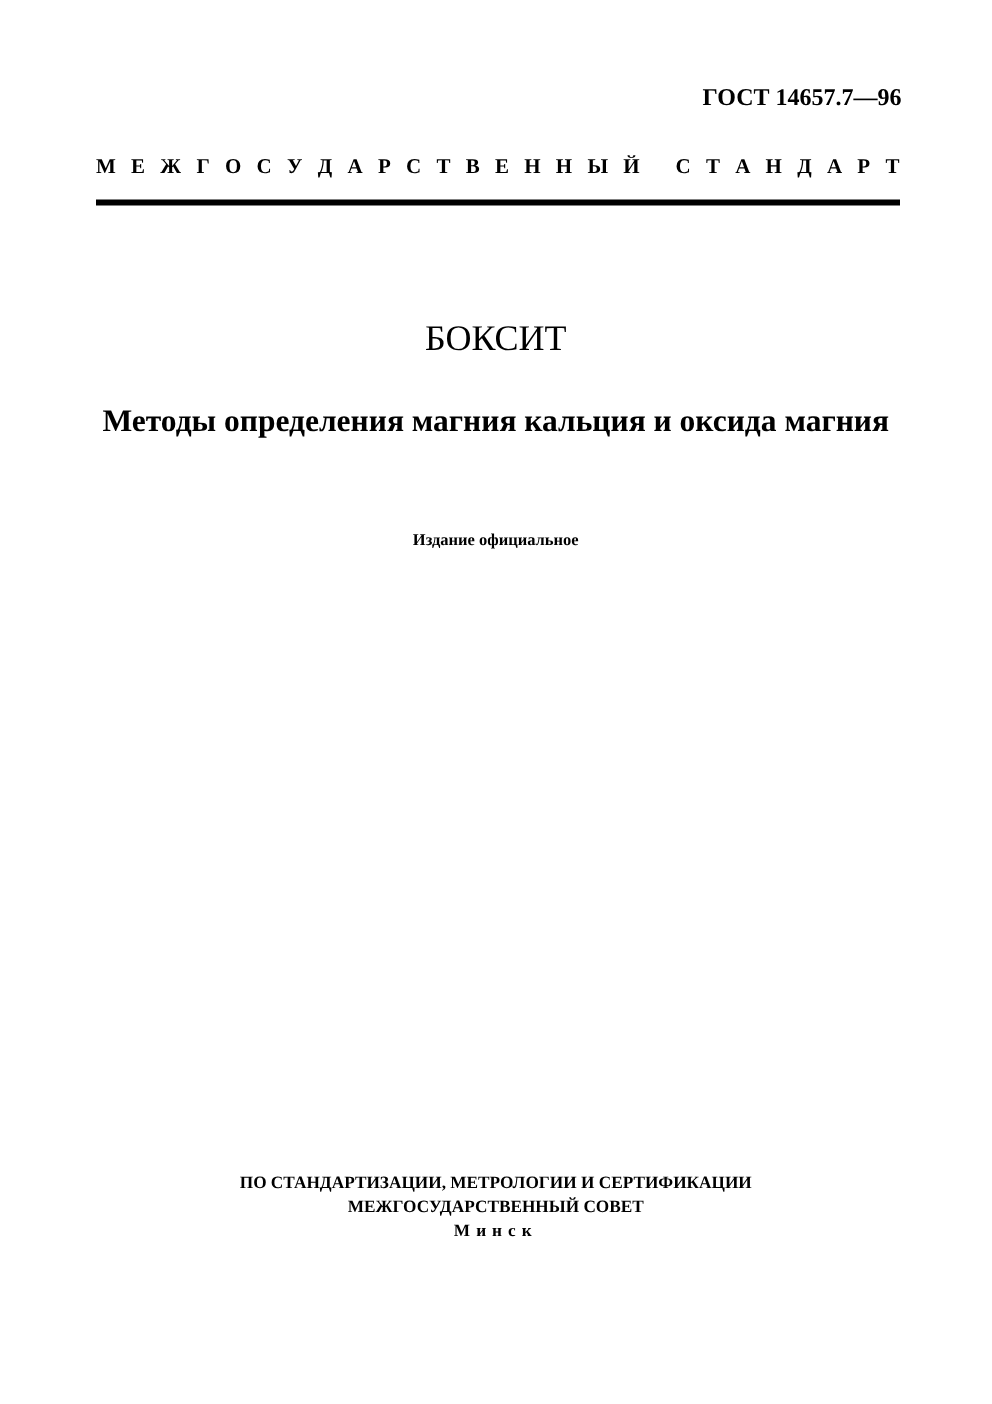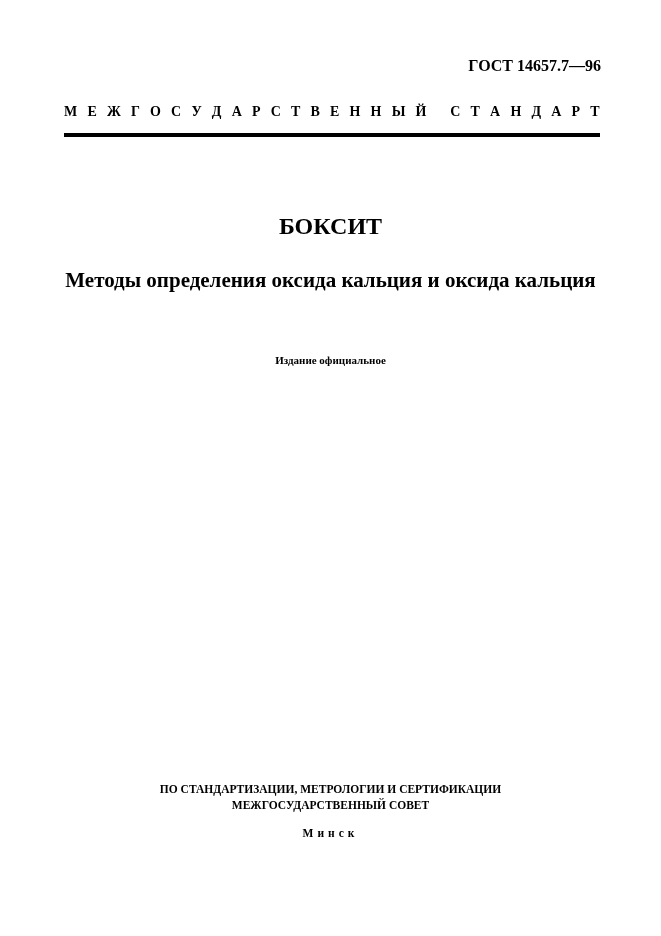--- a/index.html
+++ b/index.html
@@ -4,25 +4,25 @@
   <style>
     html, body { margin: 0; padding: 0; background: #ffffff; }
     body { width: 661px; height: 936px; position: relative; overflow: hidden;
            font-family: "Liberation Serif", "DejaVu Serif", serif; color: #000; }
     .abs { position: absolute; }
     .gost { top: 57px; right: 60px; font-size: 16px; font-weight: bold; }
     .interstate { top: 104px; left: 64px; width: 536px; font-size: 14px; font-weight: bold;
                   display: flex; justify-content: space-between; }
     .interstate span { display: inline-block; }
     .rule { top: 133px; left: 64px; width: 536px; height: 4px; background: #000; }
-    .title { top: 213px; left: 0; width: 661px; text-align: center; font-size: 24px; font-weight: bold; }
+    .title { top: 213px; left: 0; width: 661px; text-align: center; font-size: 24px; font-weight: normal; }
     .subtitle { top: 268px; left: 0; width: 661px; text-align: center; font-size: 21px; font-weight: bold; }
     .edition { top: 354px; left: 0; width: 661px; text-align: center; font-size: 11px; font-weight: bold; }
     .publisher { top: 781px; left: 0; width: 661px; text-align: center; font-size: 11.5px; font-weight: bold; line-height: 16px; }
-    .city { letter-spacing: 4px; margin-top: 12px; }
+    .city { letter-spacing: 4px; }
   </style>
 </head>
 <body>
 
 <div class="abs gost">ГОСТ 14657.7—96</div>
 
 <div class="abs interstate">
   <span>М</span>
   <span>Е</span>
   <span>Ж</span>
@@ -48,20 +48,20 @@
   <span>Н</span>
   <span>Д</span>
   <span>А</span>
   <span>Р</span>
   <span>Т</span>
 </div>
 
 <div class="abs rule"></div>
 
 <div class="abs title">БОКСИТ</div>
-<div class="abs subtitle">Методы определения оксида кальция и оксида кальция</div>
+<div class="abs subtitle">Методы определения магния кальция и оксида магния</div>
 <div class="abs edition">Издание официальное</div>
 
 <div class="abs publisher">
   <div>ПО СТАНДАРТИЗАЦИИ, МЕТРОЛОГИИ И СЕРТИФИКАЦИИ</div>
   <div>МЕЖГОСУДАРСТВЕННЫЙ СОВЕТ</div>
   <div class="city">Минск</div>
 </div>
 
 </body></html>

